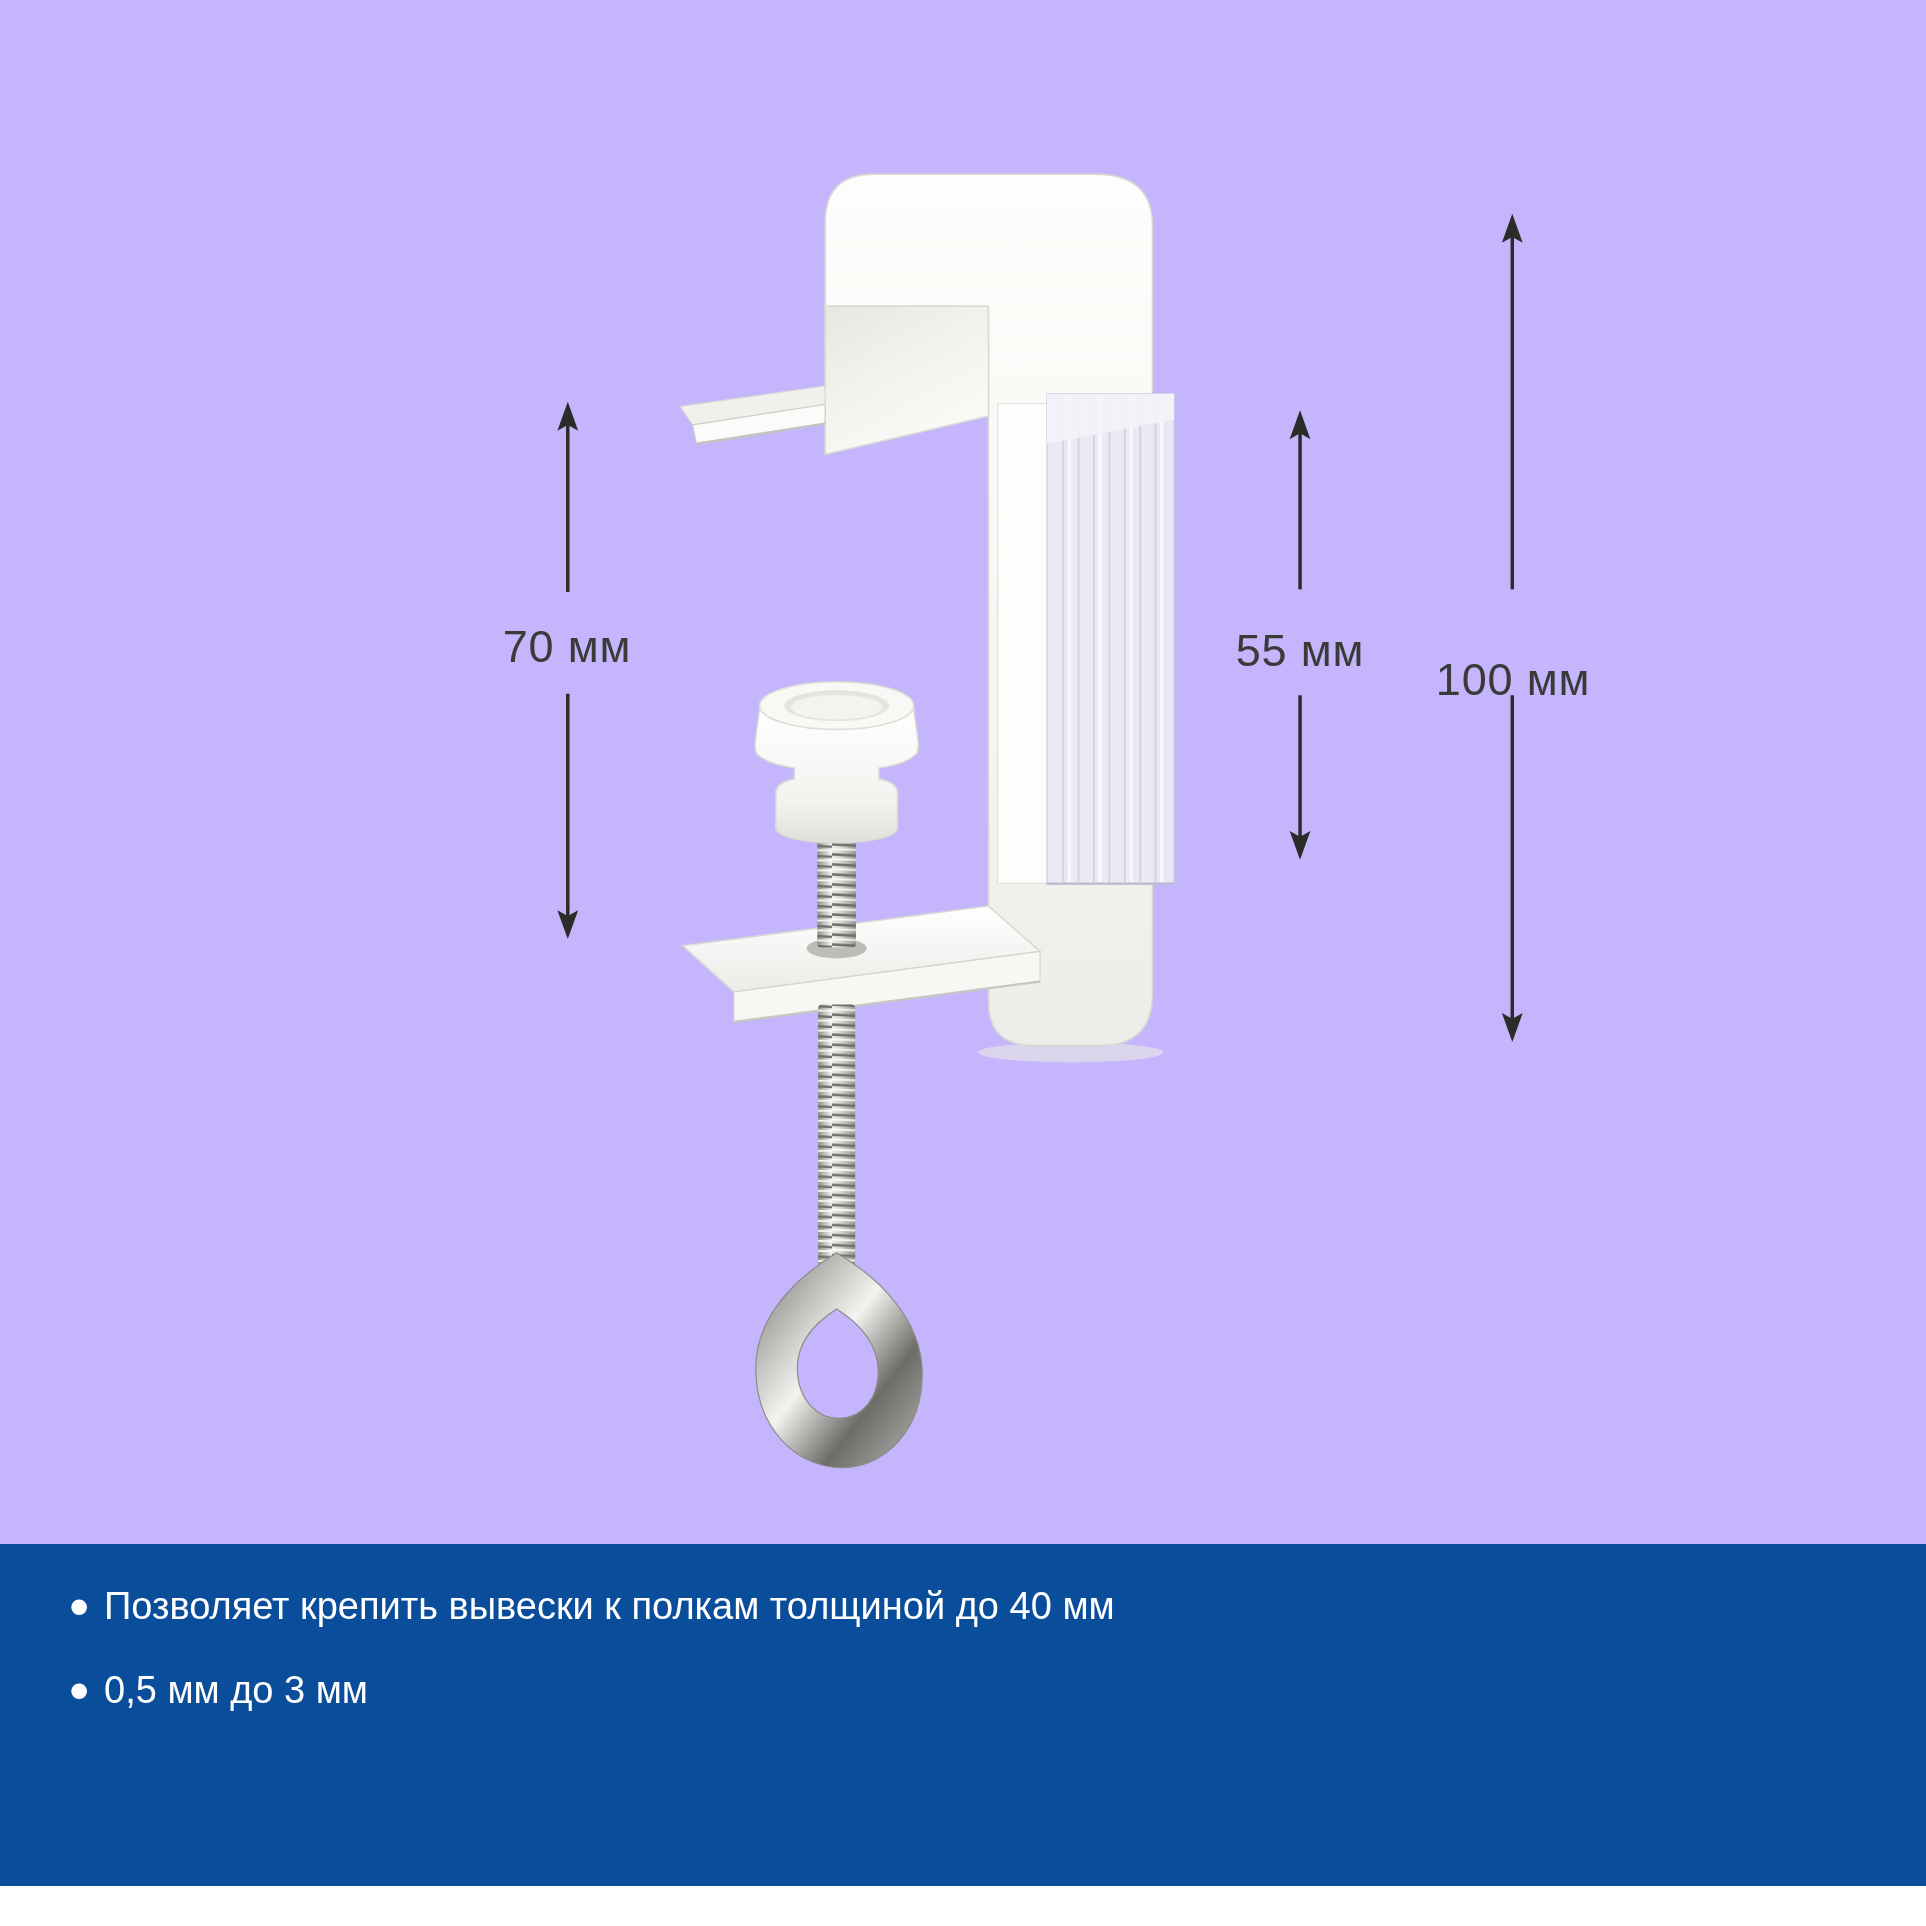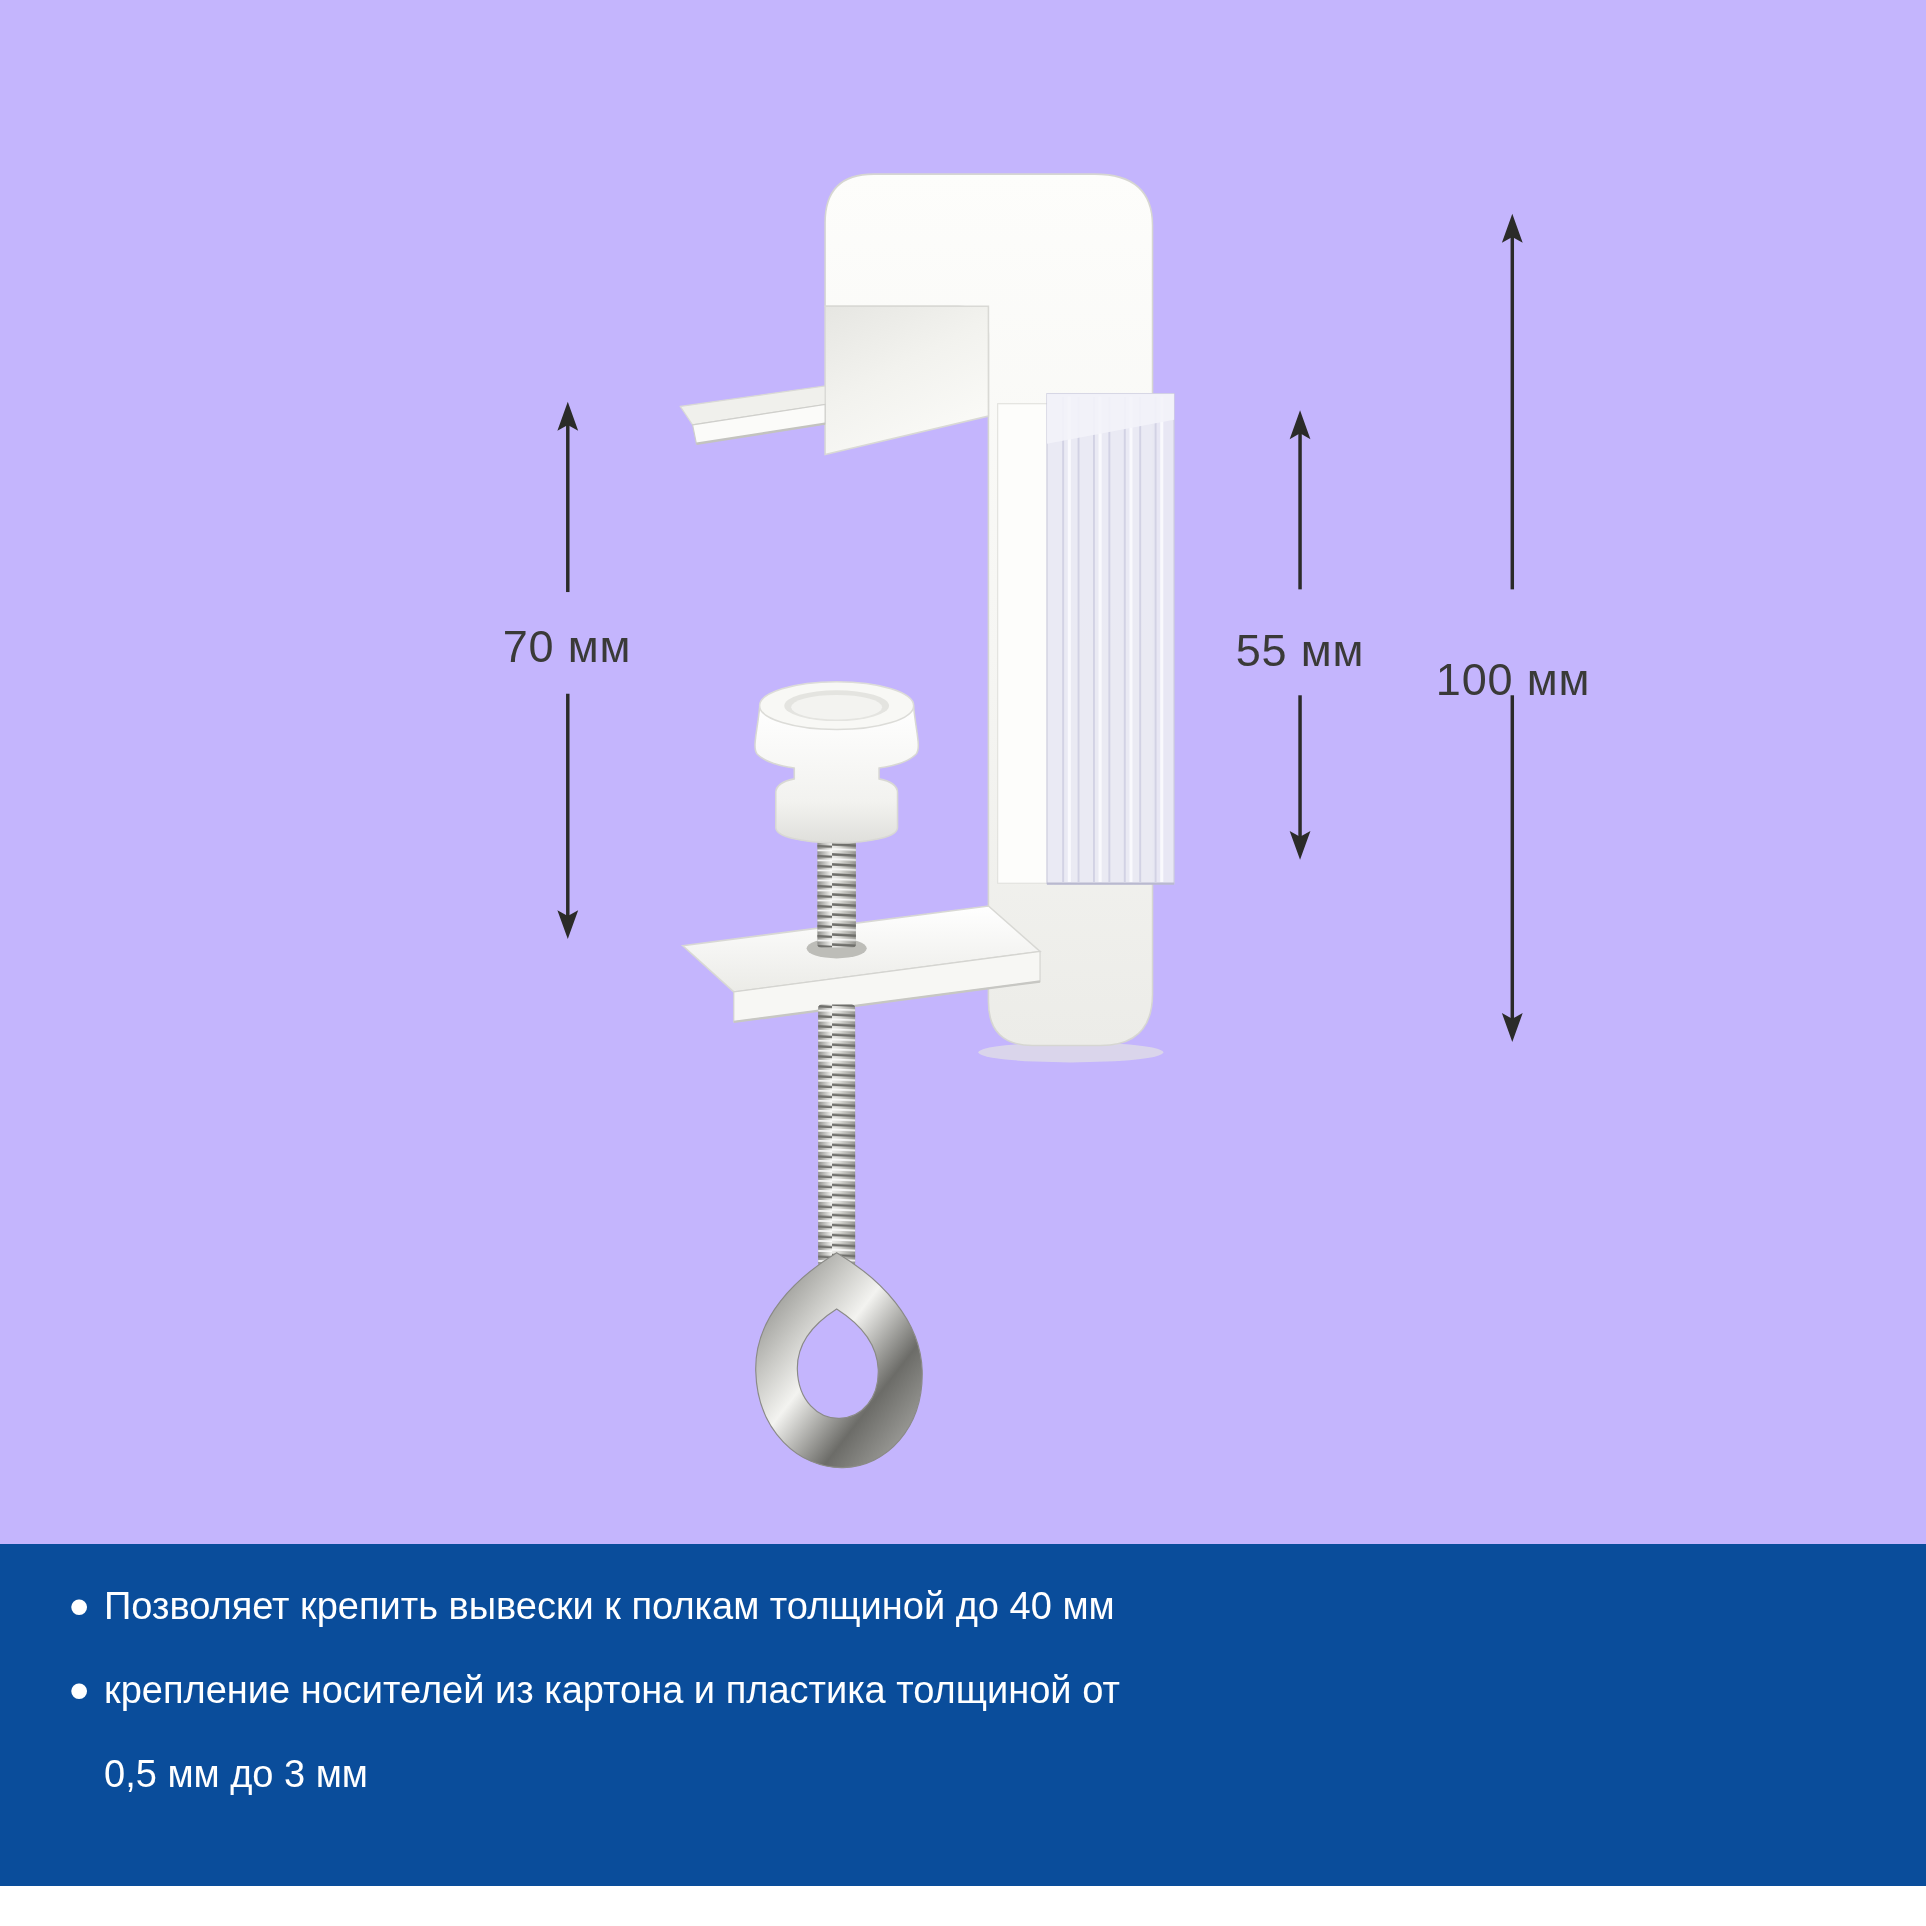--- a/index.html
+++ b/index.html
@@ -196,20 +196,19 @@
   <div class="banner">
     <div class="feat-item">
       <span class="bullet">•</span>
       <div class="feat-lines">
         <div class="feat-line">Позволяет крепить вывески к полкам толщиной до 40 мм</div>
       </div>
     </div>
     <div class="feat-item">
       <span class="bullet">•</span>
       <div class="feat-lines">
-        <div class="feat-line">крепление носителей из картона и пластика толщиной от</div>
         <div class="feat-line">0,5 мм до 3 мм</div>
       </div>
     </div>
   </div>
 
 </div>
 
 
 </body></html>

